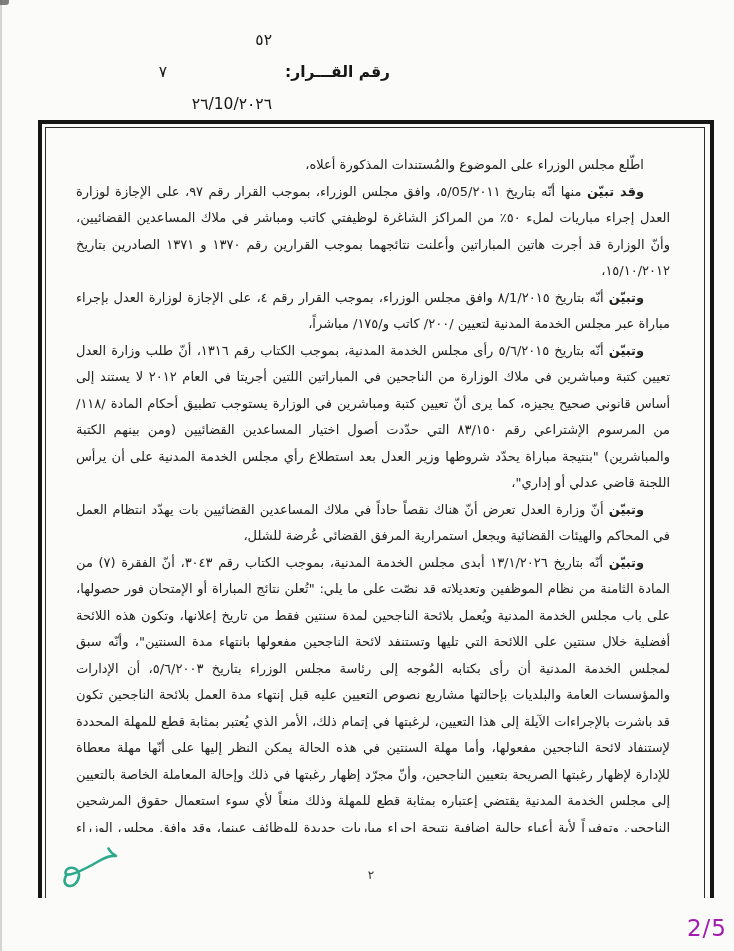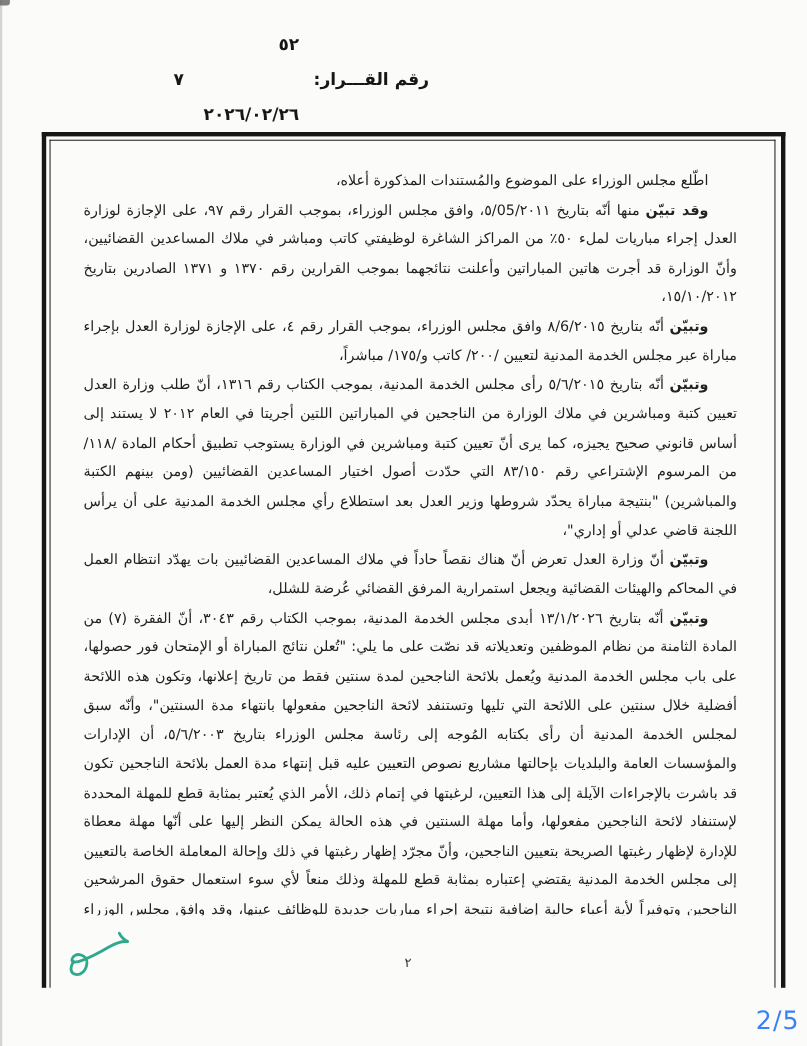--- a/index.html
+++ b/index.html
@@ -13,21 +13,21 @@
   .scan-edge-left{position:absolute;left:0;top:0;width:2px;height:100%;background:#d4d4d1;}
   .scan-corner{position:absolute;left:0;top:0;width:9px;height:5px;background:#6a6a68;border-bottom-right-radius:3px;opacity:.85;}
 
   
   .meta{
     position:absolute;top:24px;right:344px;direction:rtl;text-align:right;
     font-size:15.5px;line-height:32px;white-space:nowrap;
   }
   .meta-row{display:flex;align-items:baseline;height:32px;}
   .meta-label{font-weight:bold;min-width:102px;color:#161616;}
-  .meta-value{font-weight:bold;margin-right:118px;color:#161616;letter-spacing:1px;}
+  .meta-value{font-weight:normal;margin-right:118px;color:#161616;letter-spacing:1px;}
 
   
   .doc-box{
     position:absolute;left:38px;top:120px;width:668px;height:774px;
     border-top:4px solid #161616;border-left:4px solid #161616;border-right:4px solid #161616;
     overflow:hidden;background:transparent;
   }
   .doc-box-inner{
     margin:3px 5px 0 3px;height:100%;
     border-top:1.5px solid #2b2b2b;border-left:1.5px solid #2b2b2b;border-right:1.5px solid #2b2b2b;
@@ -45,48 +45,48 @@
 
   
   .page-number{
     position:absolute;left:356px;top:868px;width:30px;text-align:center;
     font-size:12px;color:#333;direction:rtl;
   }
 
   
   .page-indicator{
     position:absolute;right:7px;top:915px;
-    font-size:23px;color:#3b82f6;letter-spacing:1px;
+    font-size:23px;color:#a21caf;letter-spacing:1px;
   }
 </style>
 </head>
 <body>
 
 <div class="scan-edge-left"></div>
 <div class="scan-corner"></div>
 
 <div class="meta">
   <div class="meta-row">
     <span class="meta-value">٥٢</span>
   </div>
   <div class="meta-row">
     <span class="meta-label">رقم القـــرار:</span>
     <span class="meta-value">٧</span>
   </div>
   <div class="meta-row">
-    <span class="meta-value">٢٠٢٦/٠٢/٢٦</span>
+    <span class="meta-value">٢٠٢٦/10/٢٦</span>
   </div>
 </div>
 
 <div class="doc-box">
   <div class="doc-box-inner">
     <div class="doc-content">
       <p><span class="lead"></span><span>اطّلع مجلس الوزراء على الموضوع والمُستندات المذكورة أعلاه،</span></p>
       <p><span class="lead">وقد تبيّن</span><span> منها أنّه بتاريخ ٥/05/٢٠١١، وافق مجلس الوزراء، بموجب القرار رقم ٩٧، على الإجازة لوزارة العدل إجراء مباريات لملء ٥٠٪ من المراكز الشاغرة لوظيفتي كاتب ومباشر في ملاك المساعدين القضائيين، وأنّ الوزارة قد أجرت هاتين المباراتين وأعلنت نتائجهما بموجب القرارين رقم ١٣٧٠ و ١٣٧١ الصادرين بتاريخ ١٥/١٠/٢٠١٢،</span></p>
-      <p><span class="lead">وتبيّن</span><span> أنّه بتاريخ ٨/6/٢٠١٥ وافق مجلس الوزراء، بموجب القرار رقم ٤، على الإجازة لوزارة العدل بإجراء مباراة عبر مجلس الخدمة المدنية لتعيين /٢٠٠/ كاتب و/١٧٥/ مباشراً،</span></p>
+      <p><span class="lead">وتبيّن</span><span> أنّه بتاريخ ٨/1/٢٠١٥ وافق مجلس الوزراء، بموجب القرار رقم ٤، على الإجازة لوزارة العدل بإجراء مباراة عبر مجلس الخدمة المدنية لتعيين /٢٠٠/ كاتب و/١٧٥/ مباشراً،</span></p>
       <p><span class="lead">وتبيّن</span><span> أنّه بتاريخ ٥/٦/٢٠١٥ رأى مجلس الخدمة المدنية، بموجب الكتاب رقم ١٣١٦، أنّ طلب وزارة العدل تعيين كتبة ومباشرين في ملاك الوزارة من الناجحين في المباراتين اللتين أجريتا في العام ٢٠١٢ لا يستند إلى أساس قانوني صحيح يجيزه، كما يرى أنّ تعيين كتبة ومباشرين في الوزارة يستوجب تطبيق أحكام المادة /١١٨/ من المرسوم الإشتراعي رقم ٨٣/١٥٠ التي حدّدت أصول اختيار المساعدين القضائيين (ومن بينهم الكتبة والمباشرين) "بنتيجة مباراة يحدّد شروطها وزير العدل بعد استطلاع رأي مجلس الخدمة المدنية على أن يرأس اللجنة قاضي عدلي أو إداري"،</span></p>
       <p><span class="lead">وتبيّن</span><span> أنّ وزارة العدل تعرض أنّ هناك نقصاً حاداً في ملاك المساعدين القضائيين بات يهدّد انتظام العمل في المحاكم والهيئات القضائية ويجعل استمرارية المرفق القضائي عُرضة للشلل،</span></p>
       <p><span class="lead">وتبيّن</span><span> أنّه بتاريخ ١٣/١/٢٠٢٦ أبدى مجلس الخدمة المدنية، بموجب الكتاب رقم ٣٠٤٣، أنّ الفقرة (٧) من المادة الثامنة من نظام الموظفين وتعديلاته قد نصّت على ما يلي: "تُعلن نتائج المباراة أو الإمتحان فور حصولها، على باب مجلس الخدمة المدنية ويُعمل بلائحة الناجحين لمدة سنتين فقط من تاريخ إعلانها، وتكون هذه اللائحة أفضلية خلال سنتين على اللائحة التي تليها وتستنفد لائحة الناجحين مفعولها بانتهاء مدة السنتين"، وأنّه سبق لمجلس الخدمة المدنية أن رأى بكتابه المُوجه إلى رئاسة مجلس الوزراء بتاريخ ٥/٦/٢٠٠٣، أن الإدارات والمؤسسات العامة والبلديات بإحالتها مشاريع نصوص التعيين عليه قبل إنتهاء مدة العمل بلائحة الناجحين تكون قد باشرت بالإجراءات الآيلة إلى هذا التعيين، لرغبتها في إتمام ذلك، الأمر الذي يُعتبر بمثابة قطع للمهلة المحددة لإستنفاد لائحة الناجحين مفعولها، وأما مهلة السنتين في هذه الحالة يمكن النظر إليها على أنّها مهلة معطاة للإدارة لإظهار رغبتها الصريحة بتعيين الناجحين، وأنّ مجرّد إظهار رغبتها في ذلك وإحالة المعاملة الخاصة بالتعيين إلى مجلس الخدمة المدنية يقتضي إعتباره بمثابة قطع للمهلة وذلك منعاً لأي سوء استعمال حقوق المرشحين الناجحين وتوفيراً لأية أعباء حالية إضافية نتيجة إجراء مباريات جديدة للوظائف عينها، وقد وافق مجلس الوزراء بقراره رقم ٢٧ تاريخ ١٧/٦/٢٠٠٣ على هذا الإقتراح،</span></p>
     </div>
   </div>
 </div>
 
 <svg class="signature" width="74" height="50" viewBox="0 0 74 50">
   <path d="M17 31 C 8 45, 27 48, 29 33 C 30 24, 17 22, 15.5 29 C 14 36, 32 28, 49 18 C 55 14.5, 62 12.5, 66 13 C 62.5 11, 60 8.5, 58.5 5.5" fill="none" stroke="#2fa98c" stroke-width="2.6" stroke-linecap="round" stroke-linejoin="round"></path>
 </svg>

